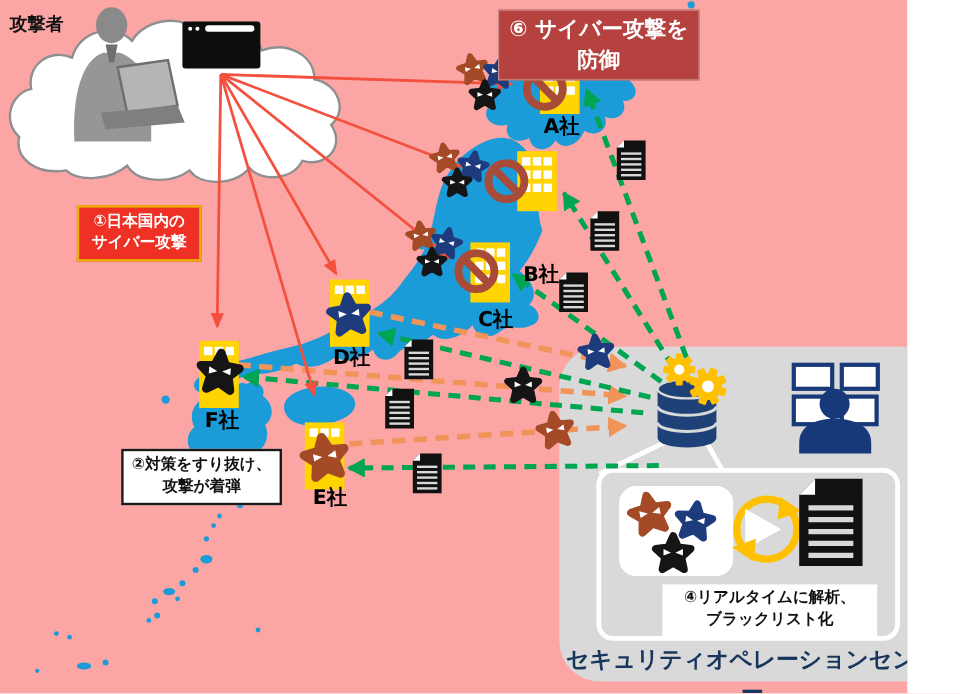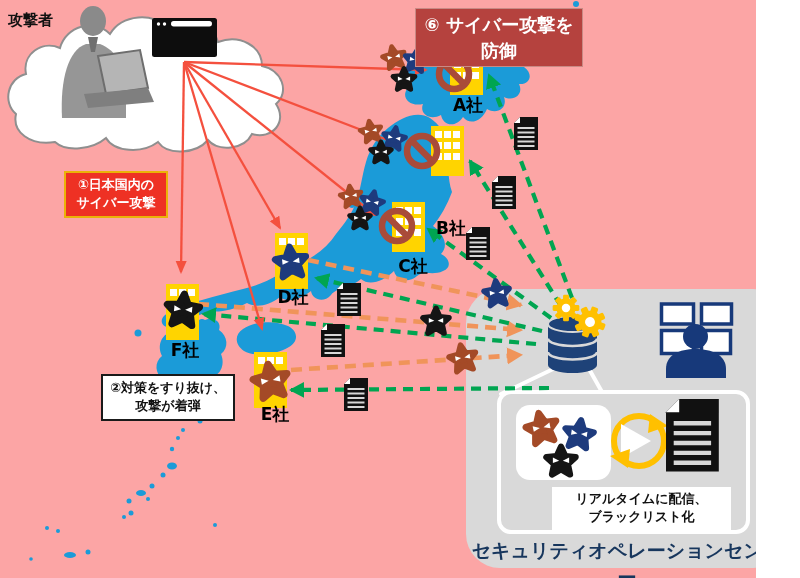--- a/index.html
+++ b/index.html
@@ -262,21 +262,21 @@
     <use href="#doc" transform="translate(666,399) scale(2.2)"></use>
   </g>
 </svg>
 
 <div class="txt plain" id="attacker">攻撃者</div>
 
 <div class="txt step" id="step1">①日本国内の
 サイバー攻撃</div>
 <div class="txt step" id="step2">②対策をすり抜け、
 攻撃が着弾</div>
-<div class="txt step" id="step4">リアルタイムに配信、
+<div class="txt step" id="step4">④リアルタイムに解析、
 ブラックリスト化</div>
 <div class="txt step" id="step6">⑥ サイバー攻撃を防御</div>
 
 <div class="company" style="left:445px;top:94px;">A社</div>
 <div class="company" style="left:428px;top:181px;margin-top:36px;">B社</div>
 <div class="company" style="left:390px;top:255px;">C社</div>
 <div class="company" style="left:270px;top:286px;">D社</div>
 <div class="company" style="left:162px;top:339px;">F社</div>
 <div class="company" style="left:252px;top:403px;">E社</div>
 

